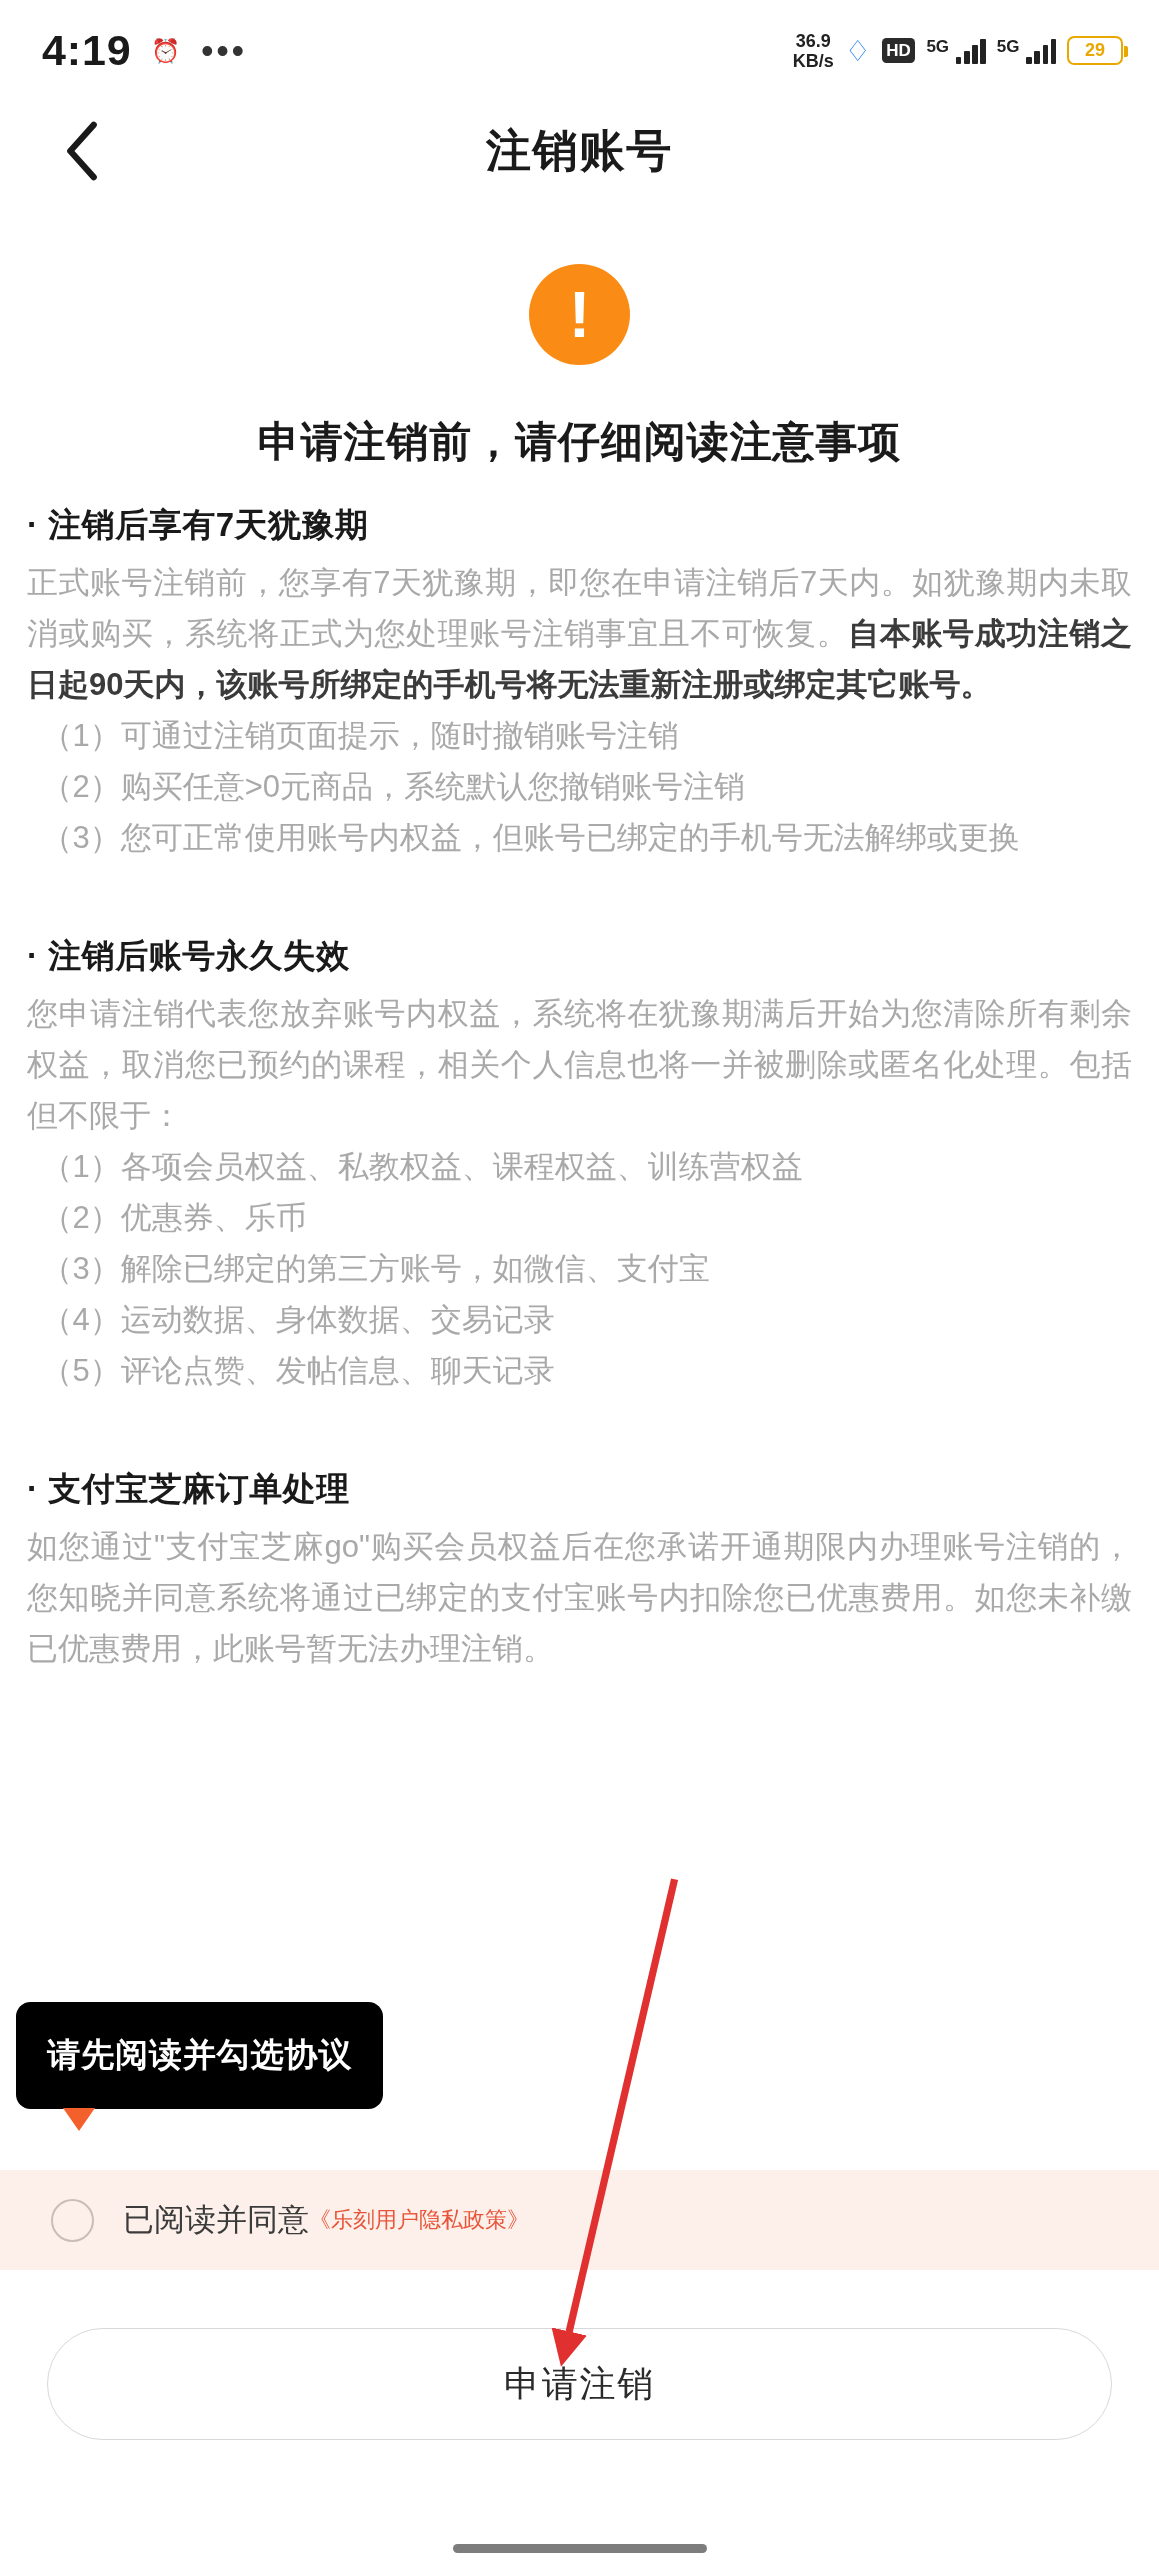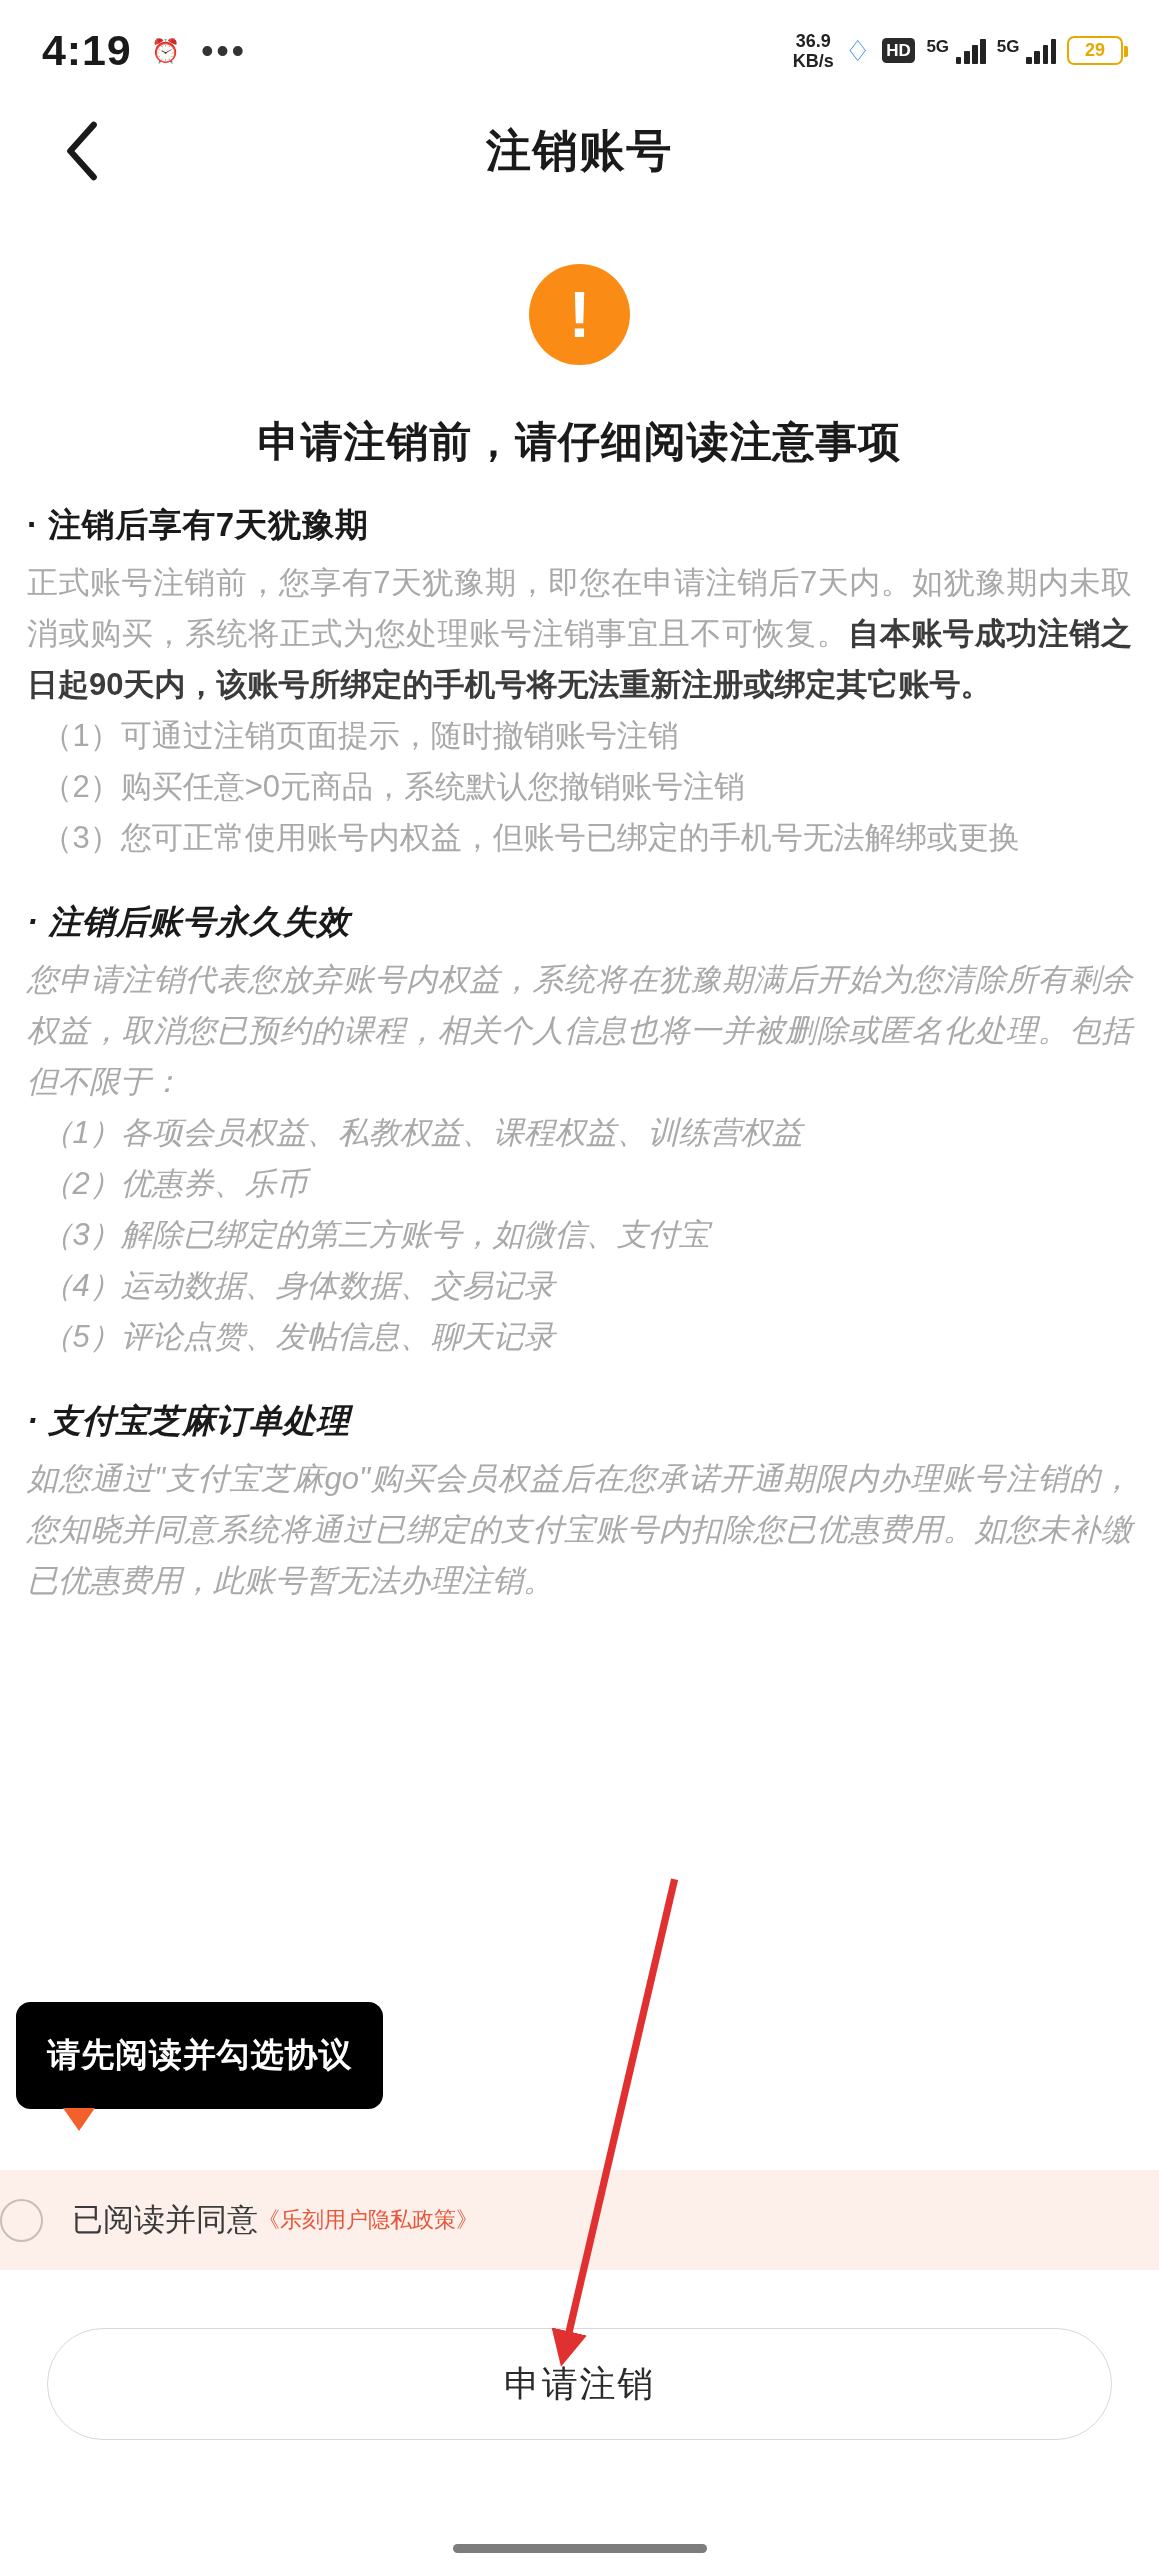--- a/index.html
+++ b/index.html
@@ -196,21 +196,21 @@
     margin-top: 33px;
     box-sizing: border-box;
   }
   .sec-title {
     font-size: 33px;
     font-weight: bold;
     color: #1a1a1a;
     margin: 0 0 9px 0;
     letter-spacing: 0.5px;
   }
-  .section + .section { margin-top: 37px; font-style: italic; }
+  .section + .section { margin-top: 71px; }
   .para {
     font-size: 31px;
     line-height: 51px;
     color: #a9a9a9;
     margin: 0;
     text-align: justify;
   }
   .para .strong {
     color: #3b3b3b;
     font-weight: bold;
@@ -252,20 +252,21 @@
   
   .agree-bar {
     position: absolute;
     left: 0;
     top: 2170px;
     width: 1159px;
     height: 100px;
     background: #fdf0ea;
     display: flex;
     align-items: center;
+    padding-left: 51px;
     box-sizing: border-box;
     z-index: 20;
   }
   .checkbox {
     width: 43px;
     height: 43px;
     border-radius: 50%;
     border: 2.7px solid #c8bdb8;
     box-sizing: border-box;
     margin-right: 29px;

